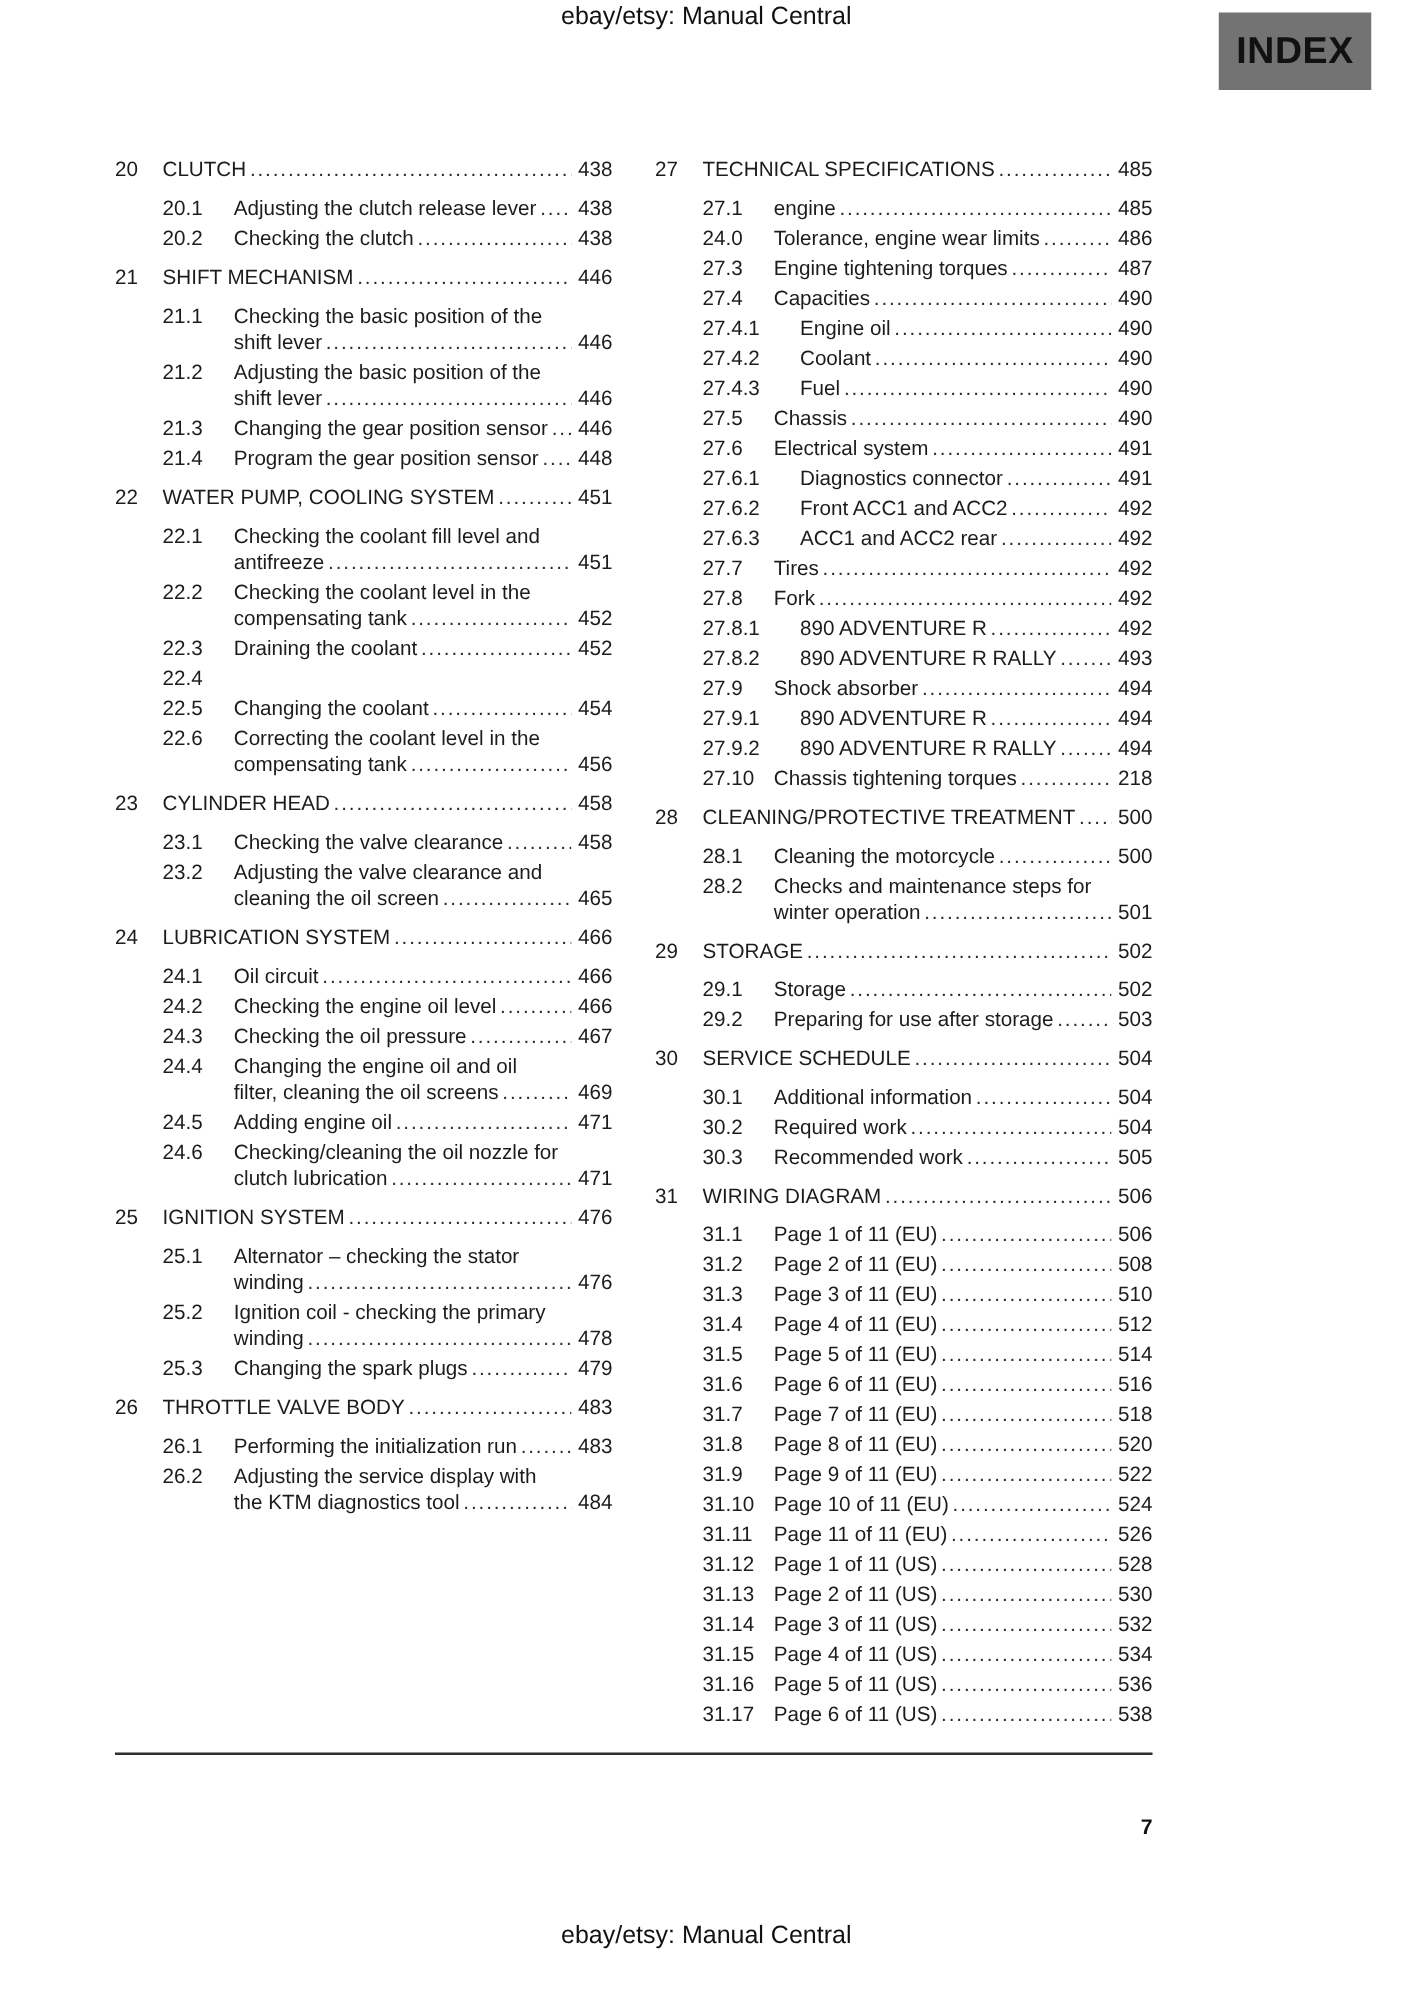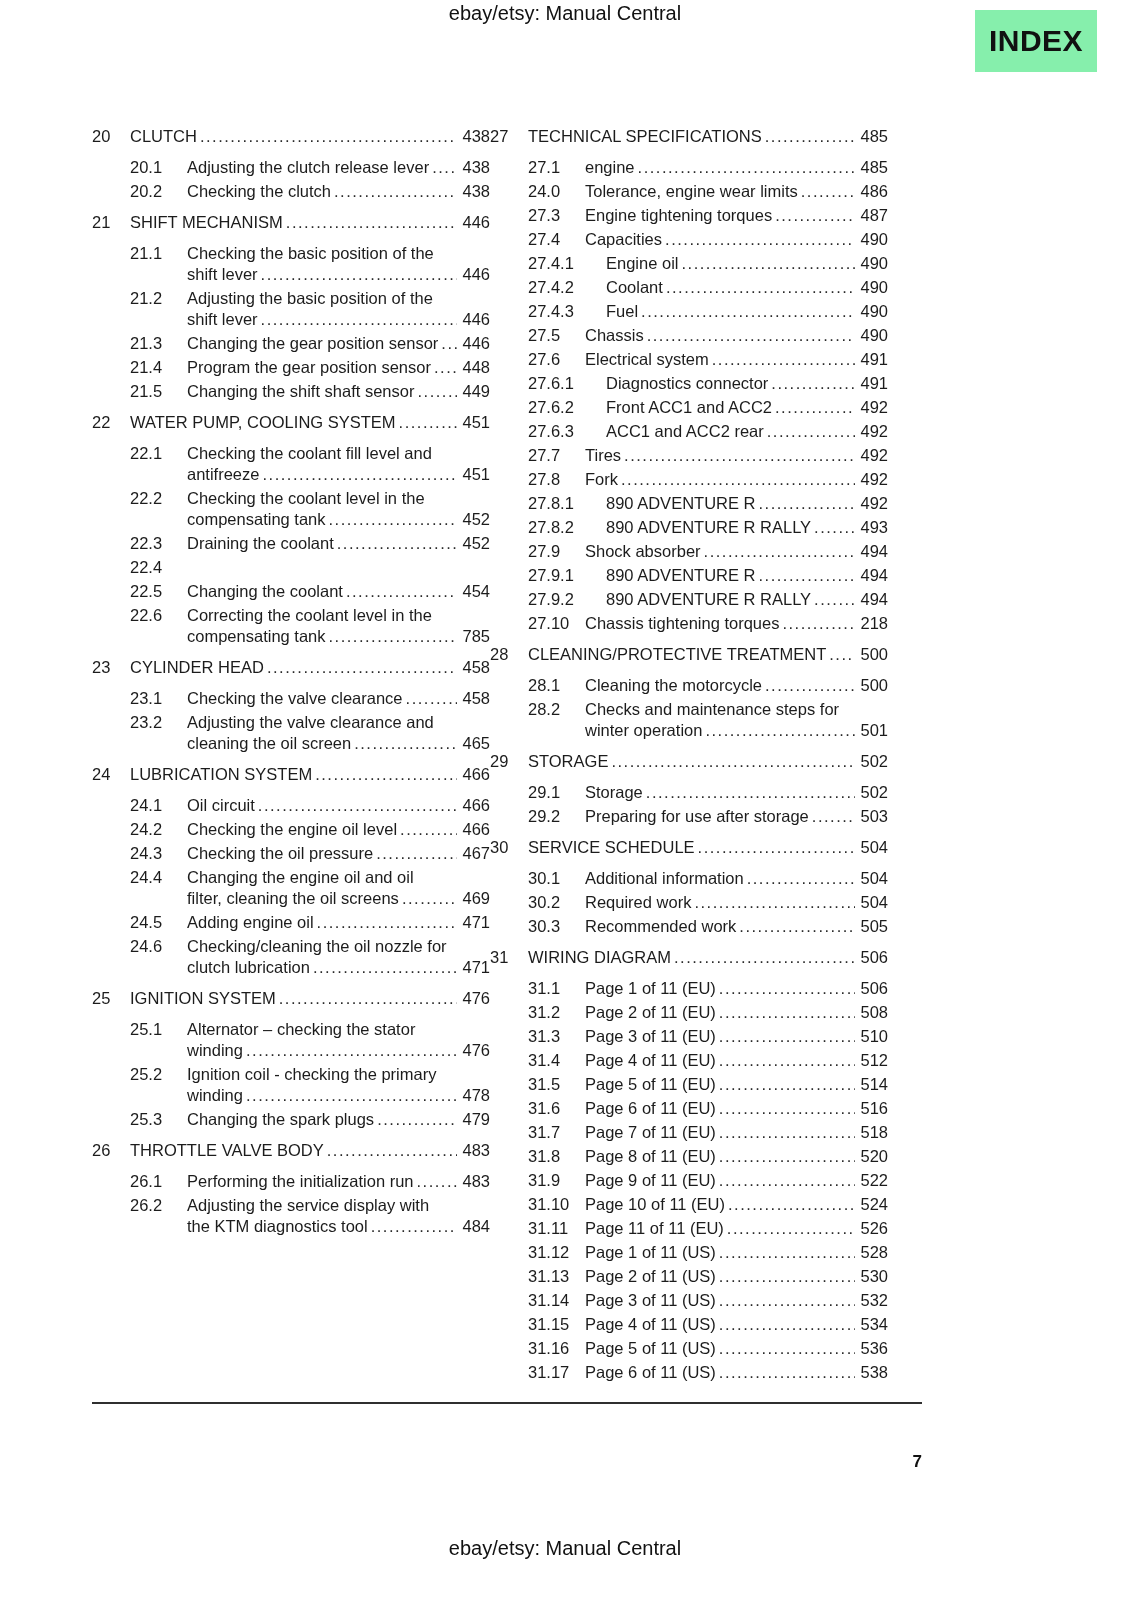--- a/index.html
+++ b/index.html
@@ -41,20 +41,21 @@
     color: #111;
     letter-spacing: 0.5px;
   }
 
   .toc {
     position: absolute;
     top: 126px;
     left: 92px;
     width: 830px;
     display: flex;
+    justify-content: space-between;
   }
   .col { width: 398px; }
 
   .row {
     display: flex;
     font-size: 16.5px;
     line-height: 21px;
     color: #1c1c1c;
   }
   .chapter-row { margin: 10px 0 10px 0; }
@@ -113,21 +114,21 @@
     text-align: center;
     font-size: 20px;
     color: #111;
   }
 </style>
 </head>
 <body>
 
 <div class="top-title">ebay/etsy: Manual Central</div>
 
-<div class="index-box" style="background: #86efac;">
+<div class="index-box" style="background: #737373;">
   <span class="index-label">INDEX</span>
 </div>
 
 <div class="toc">
   <div class="col">
       <div class="chapter">
         <div class="row chapter-row lvl0">
           <span class="num">20</span>
           <div class="body">
             <div class="line last">
@@ -207,30 +208,20 @@
           <div class="row section-row lvl1">
             <span class="num">21.4</span>
             <div class="body">
               <div class="line last">
                 <span class="t">Program the gear position sensor</span>
                 <span class="leader"></span>
                 <span class="page">448</span>
               </div>
             </div>
           </div>
-          <div class="row section-row lvl1">
-            <span class="num">21.5</span>
-            <div class="body">
-              <div class="line last">
-                <span class="t">Changing the shift shaft sensor</span>
-                <span class="leader"></span>
-                <span class="page">449</span>
-              </div>
-            </div>
-          </div>
         </div>
       </div>
       <div class="chapter">
         <div class="row chapter-row lvl0">
           <span class="num">22</span>
           <div class="body">
             <div class="line last">
               <span class="t">WATER PUMP, COOLING SYSTEM</span>
               <span class="leader"></span>
               <span class="page">451</span>
@@ -283,21 +274,21 @@
               </div>
             </div>
           </div>
           <div class="row section-row lvl1">
             <span class="num">22.6</span>
             <div class="body">
               <div class="line">Correcting the coolant level in the</div>
               <div class="line last">
                 <span class="t">compensating tank</span>
                 <span class="leader"></span>
-                <span class="page">785</span>
+                <span class="page">456</span>
               </div>
             </div>
           </div>
         </div>
       </div>
       <div class="chapter">
         <div class="row chapter-row lvl0">
           <span class="num">23</span>
           <div class="body">
             <div class="line last">

